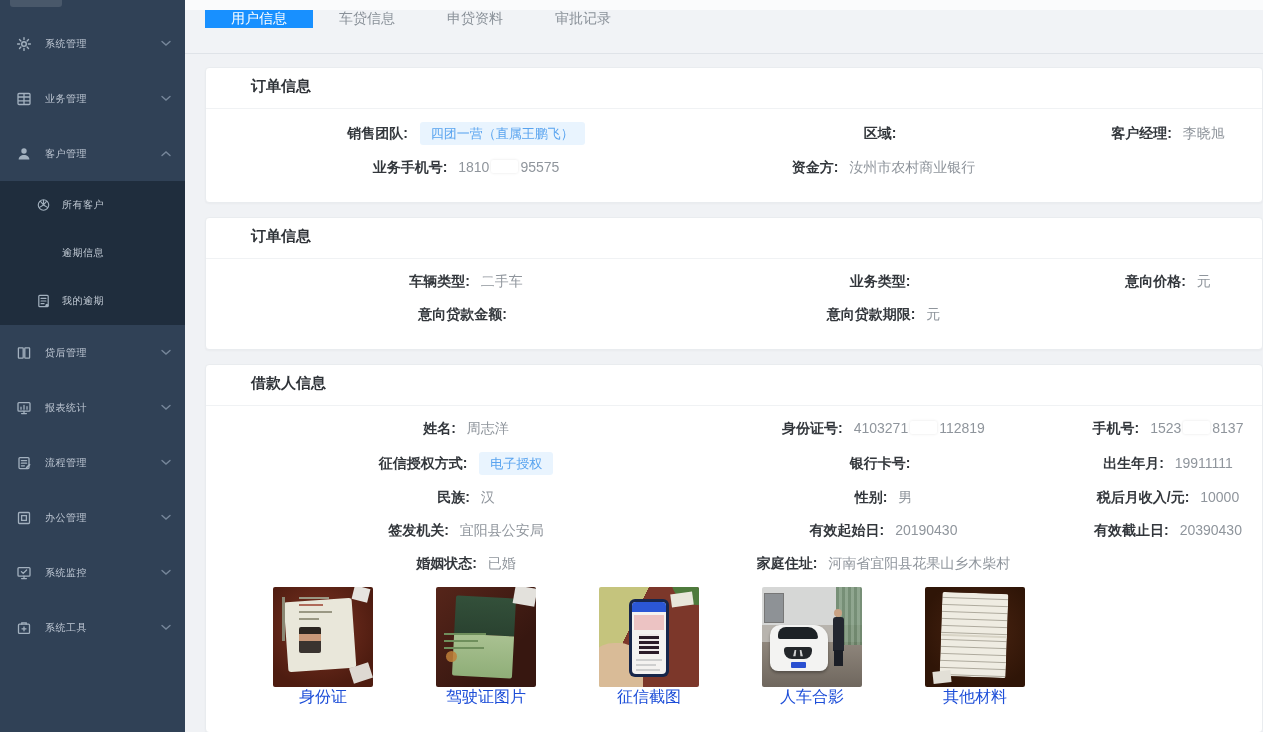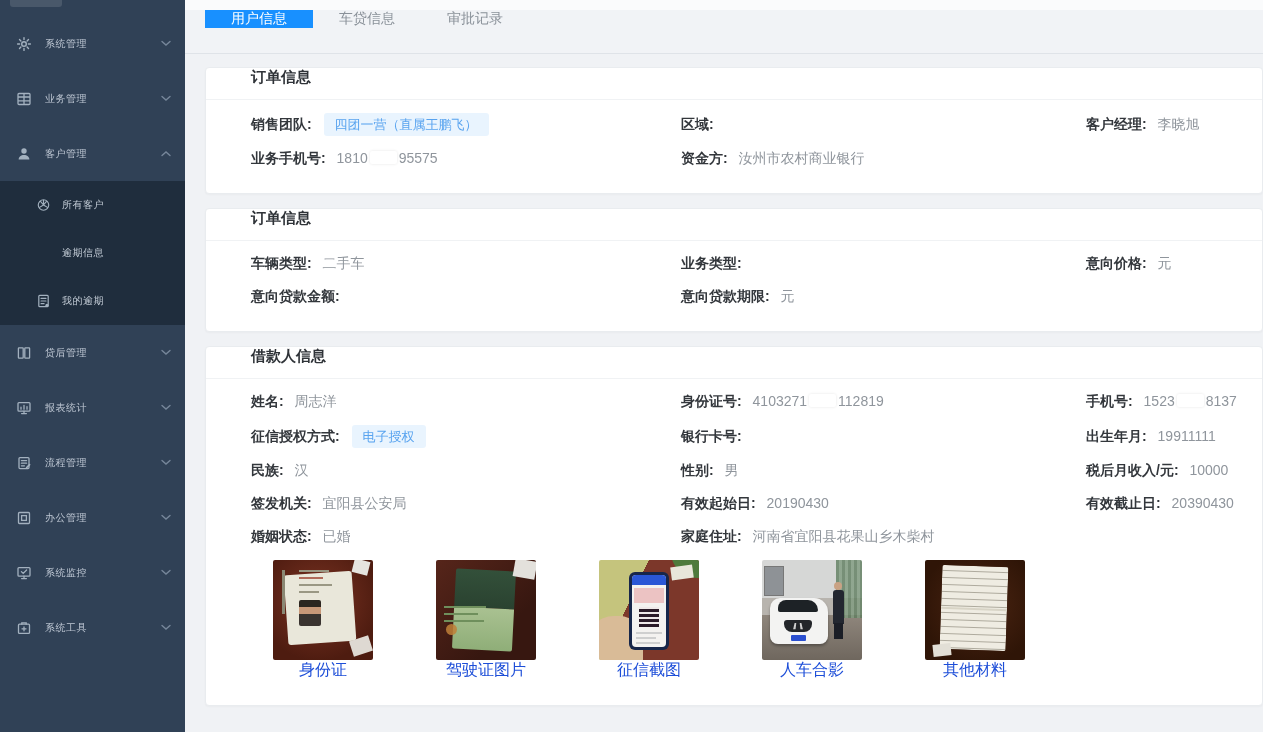--- a/index.html
+++ b/index.html
@@ -24,23 +24,23 @@
   
   .main { flex:1; height:732px; background:#f0f2f5; overflow:hidden; }
   .topstrip { height:10px; background:#fafbfc; }
   .tabbar { height:44px; background:#f1f3f6; border-bottom:1px solid #dfe3e8; display:flex; align-items:flex-start; padding-left:20px; }
   .tab { display:flex; align-items:center; padding:0 26px; color:#8a9199; cursor:pointer; font-size:14px; }
   .tab.active { background:#1890ff; color:#fff; }
 
   .content { padding:13px 0 0 20px; }
   .card { background:#fff; border:1px solid #e9ecef; border-radius:4px; margin-bottom:14px;
           box-shadow:0 1px 2px rgba(0,0,0,.03); }
-  .card-hd { padding:0 45px 12px; font-weight:bold; color:#2f3338; font-size:15px; border-bottom:1px solid #f0f2f4; }
+  .card-hd { padding:9px 45px 12px; font-weight:bold; color:#2f3338; font-size:15px; border-bottom:1px solid #f0f2f4; }
   .card-bd { padding:13px 12px 24px 45px; }
-  .frow { display:grid; grid-template-columns:430px 405px 1fr; align-items:center; margin-bottom:13px; min-height:20px; }
+  .frow { display:grid; grid-template-columns:430px 405px 1fr; align-items:center; margin-bottom:13px; min-height:20px;text-align:center; }
   .frow:last-child { margin-bottom:0; }
   .flabel { font-weight:bold; color:#33373c; }
   .fvalue { color:#8f959c; margin-left:7px; }
   .tag { display:inline-block; background:#e9f4fe; color:#58a3ef; padding:3px 11px; border-radius:3px; font-size:13px; margin-left:8px; line-height:17px; }
   .redact { display:inline-block; width:27px; height:13px; background:#fff; border-radius:2px;
             box-shadow:0 0 3px rgba(0,0,0,.10); vertical-align:-1px; margin:0 2px; }
 
   
   .photos { display:flex; gap:63px; margin:10px 0 0 22px; }
   .photo-item { width:100px; text-align:center; cursor:pointer; }
@@ -271,20 +271,21 @@
 
   </nav>
 </aside>
 
 <div class="main">
   <div class="topstrip"></div>
 
   <div class="tabbar">
     <div class="tab active">用户信息</div>
     <div class="tab">车贷信息</div>
+    <div class="tab">申贷资料</div>
     <div class="tab">审批记录</div>
   </div>
 
   <div class="content">
 
     <section class="card">
       <div class="card-hd">订单信息</div>
       <div class="card-bd">
         <div class="frow">
           <div class="field">

